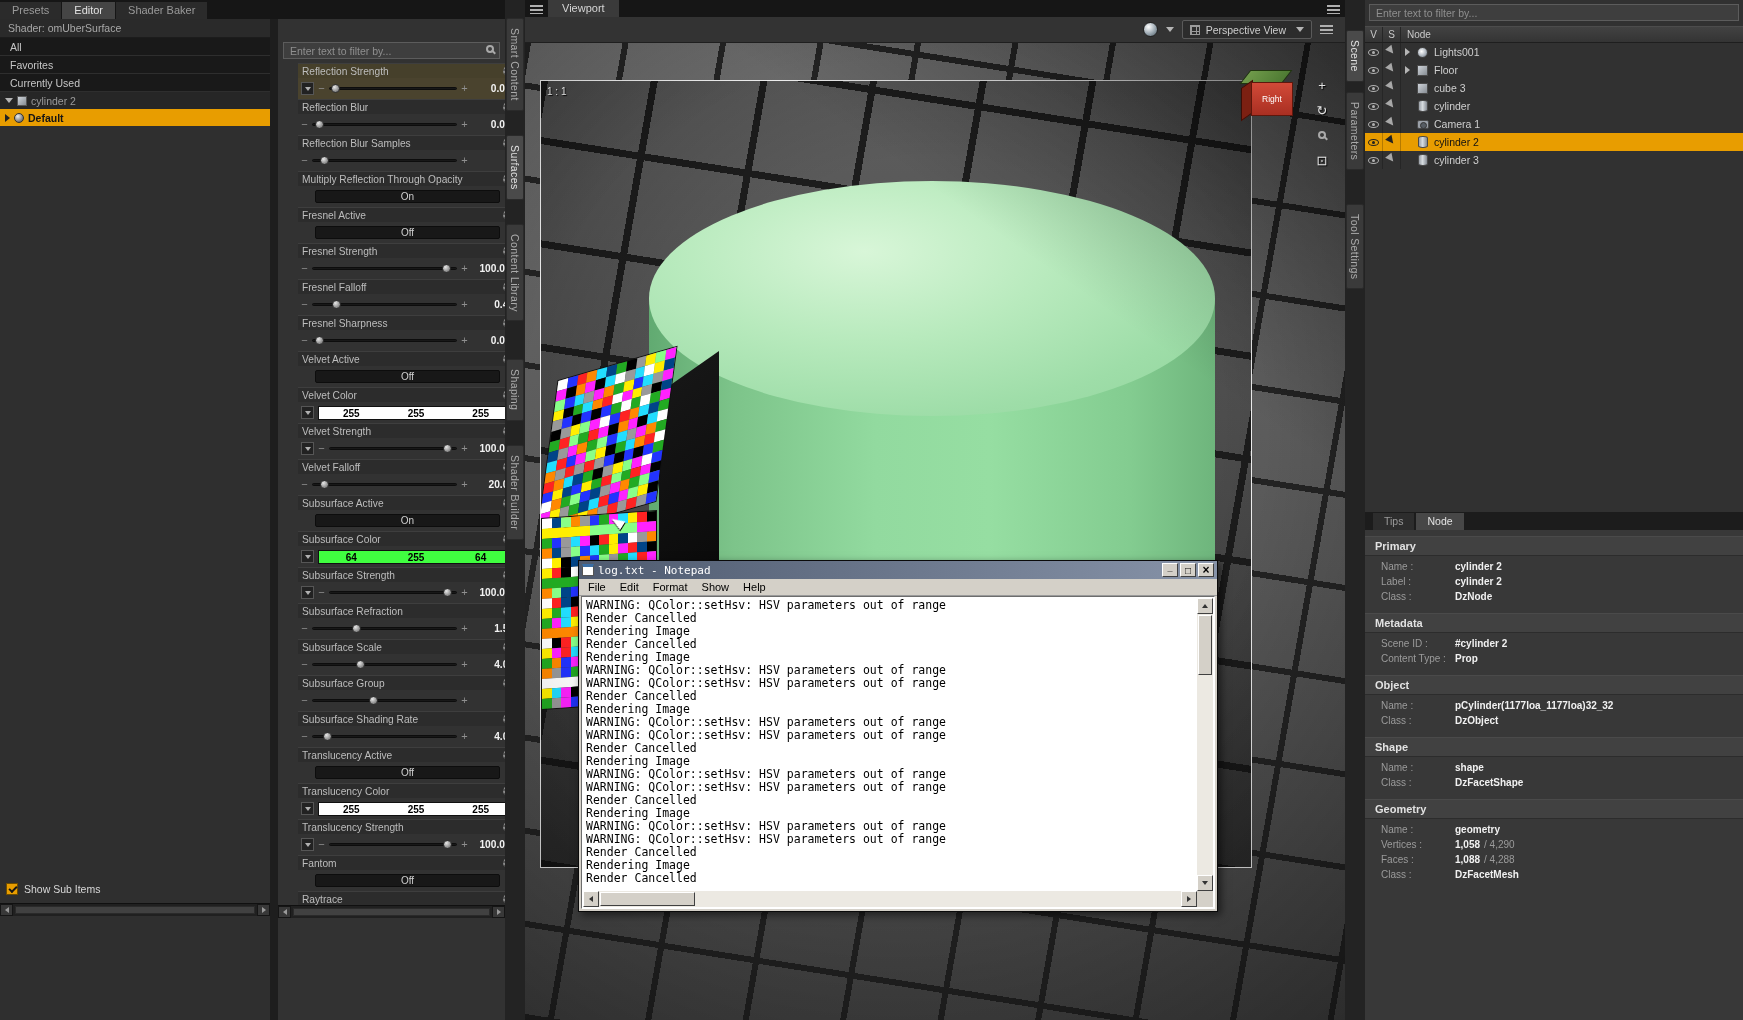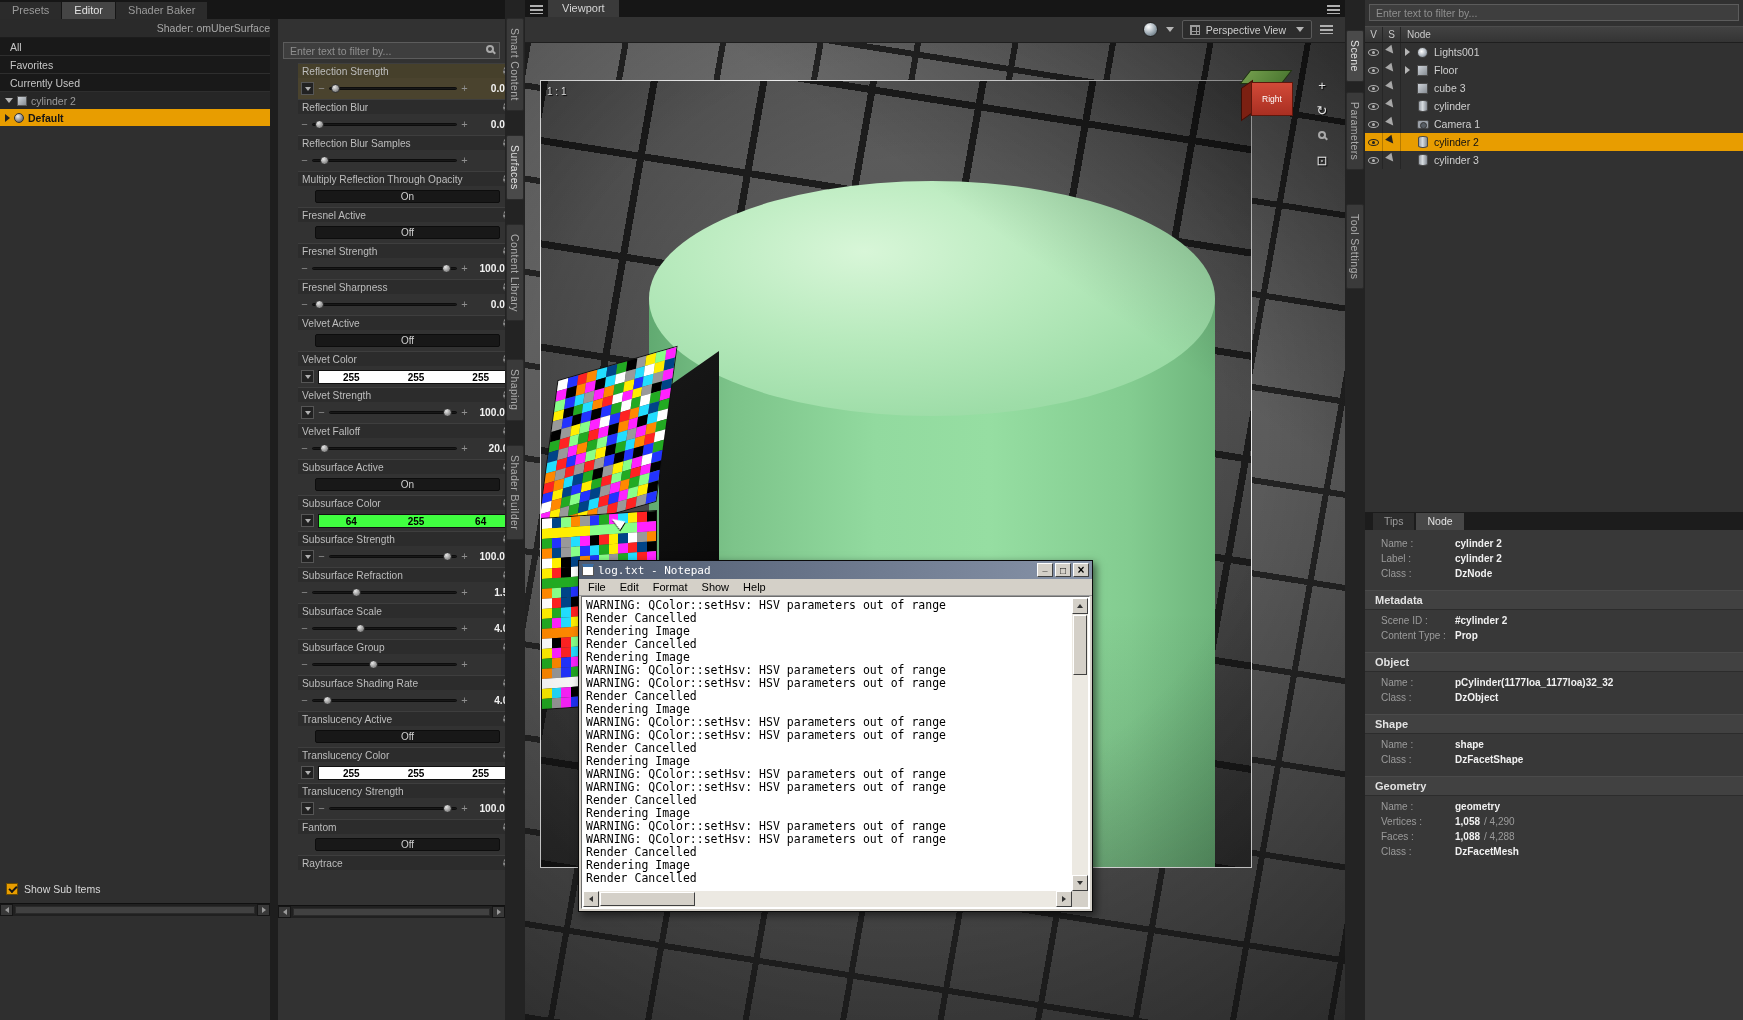--- a/index.html
+++ b/index.html
@@ -17,21 +17,21 @@
   .filter-input { width:100%;height:17px;background:#3e3e3e;border:1px solid #5c5c5c;color:#ddd;font-size:10.5px;padding:0 20px 0 6px;font-family:"Liberation Sans",sans-serif; }
   .filter-input::placeholder { color:#8f8f8f; }
 
   
   #left-tabbar { position:absolute;left:0;top:0;width:505px;height:19px;background:#161616;display:flex;align-items:flex-end; }
   #left-tabbar .tab { padding:2px 12px 3px;margin-right:1px;background:#2b2b2b;color:#9a9a9a;font-size:11px; }
   #left-tabbar .tab.active { background:#454545;color:#e2e2e2; }
 
   
   #left-panel { position:absolute;left:0;top:19px;width:270px;height:1001px;background:#2f2f2f; }
-  #shader-label { height:19px;line-height:19px;background:#2a2a2a;color:#a8a8a8;padding-left:8px;font-size:10.5px;border-bottom:1px solid #1c1c1c;text-align:right; }
+  #shader-label { height:19px;line-height:19px;background:#2a2a2a;color:#a8a8a8;padding-left:8px;font-size:10.5px;border-bottom:1px solid #1c1c1c; }
   .shader-row { height:18px;background:#191919;border-bottom:1px solid #2e2e2e;color:#c6c6c6;padding-left:10px;display:flex;align-items:center;font-size:10.5px; }
   .tree-row { height:17px;display:flex;align-items:center;gap:4px;padding-left:5px;color:#9a9a9a;background:#262626;font-size:10.5px; }
   .tree-row.selected { background:#e89d00;color:#151515;font-weight:bold; }
   .tree-row.selected .tri-r { border-left-color:#222; }
   .cube-glyph { width:10px;height:10px;background:linear-gradient(135deg,#cfd4da,#868c93);border:1px solid #555;display:inline-block; }
   .sphere-glyph { width:10px;height:10px;border-radius:50%;background:radial-gradient(circle at 35% 30%,#eee,#888 60%,#444);display:inline-block;border:1px solid #333; }
   #show-sub { position:absolute;left:6px;top:864px;display:flex;gap:6px;align-items:center;color:#d8d8d8;font-size:10.5px; }
   .checkbox { width:12px;height:12px;background:#e89d00;border:1px solid #6e4d00;position:relative; }
   .checkbox::after { content:'';position:absolute;left:2px;top:2px;width:6px;height:3px;border-left:2px solid #151515;border-bottom:2px solid #151515;transform:rotate(-45deg); }
   .hscroll { position:absolute;left:0;right:0;top:884px;height:13px;background:#202020;border-top:1px solid #101010;display:flex;align-items:stretch; }
@@ -158,21 +158,21 @@
   .np-tab.active { background:#474747;color:#e3e3e3; }
   #np-content { position:absolute;top:18px;left:0;right:0;bottom:0;overflow:hidden;padding-top:6px; }
   .np-sec { margin-bottom:9px; }
   .np-sec-title { font-weight:bold;color:#e2e2e2;font-size:11px;padding:3px 10px;background:#414141;border-top:1px solid #4a4a4a;border-bottom:1px solid #2c2c2c;margin-bottom:3px; }
   .np-row { padding:1px 10px 1px 16px;font-size:10px;color:#9b9b9b;line-height:13px; }
   .np-key { display:inline-block;min-width:74px;color:#9b9b9b; }
   .np-val { color:#f1f1f1;font-weight:bold; }
   .np-dim { color:#9b9b9b;margin-left:4px; }
 
   
-  #notepad { position:absolute;left:578px;top:560px;width:515px;height:352px;background:#d4d0c8;border:1px solid #0a0a0a;box-shadow:3px 3px 8px rgba(0,0,0,.55);z-index:50; }
+  #notepad { position:absolute;left:578px;top:560px;width:640px;height:352px;background:#d4d0c8;border:1px solid #0a0a0a;box-shadow:3px 3px 8px rgba(0,0,0,.55);z-index:50; }
   #np-title { height:18px;background:linear-gradient(90deg,#4f5b70,#8793a8);display:flex;align-items:center;padding:0 3px;color:#fff; }
   .np-ico { width:12px;height:12px;background:#fff;border:1px solid #555;border-top:3px solid #3a6ea5;margin-right:4px; }
   #np-title-text { flex:1;font-size:11px;font-family:"DejaVu Sans Mono",monospace; }
   .np-btn { width:16px;height:14px;background:#d4d0c8;border:1px solid;border-color:#fff #404040 #404040 #fff;margin-left:2px;display:flex;align-items:center;justify-content:center;color:#000;font-size:9px;line-height:9px; }
   .np-btn.min::before { content:'_';font-weight:bold;margin-top:-4px; }
   .np-btn.max::before { content:'□';font-size:10px; }
   .np-btn.close::before { content:'×';font-size:12px;font-weight:bold; }
   #np-menu { height:17px;background:#d4d0c8;display:flex;align-items:center;padding-left:2px;border-bottom:1px solid #9a9a9a; }
   .np-menu-item { padding:1px 7px;color:#000;font-size:11px; }
   #np-body { position:absolute;top:35px;left:2px;right:2px;bottom:2px;background:#fff;border:1px solid;border-color:#6d6d6d #fff #fff #6d6d6d; }
@@ -318,20 +318,34 @@
             <span class="pm minus"></span>
             <div class="track">
               <span class="thumb" style="left: calc(93% - 4px);"></span>
             </div>
             <span class="pm plus"></span>
             <span class="p-val">100.0%</span>
           </div>
         </div>
         <div class="param">
           <div class="p-head">
+            <span class="p-label">Fresnel Falloff</span>
+            <span class="gear"></span>
+          </div>
+          <div class="p-ctrl">
+            <span class="pm minus"></span>
+            <div class="track">
+              <span class="thumb" style="left: calc(16% - 4px);"></span>
+            </div>
+            <span class="pm plus"></span>
+            <span class="p-val">0.40</span>
+          </div>
+        </div>
+        <div class="param">
+          <div class="p-head">
             <span class="p-label">Fresnel Sharpness</span>
             <span class="gear"></span>
           </div>
           <div class="p-ctrl">
             <span class="pm minus"></span>
             <div class="track">
               <span class="thumb" style="left: calc(4% - 4px);"></span>
             </div>
             <span class="pm plus"></span>
             <span class="p-val">0.0%</span>
@@ -1148,20 +1162,21 @@
       </div>
   </div>
 
   <div id="node-panel">
     <div id="np-tabs">
         <div class="np-tab">Tips</div>
         <div class="np-tab active">Node</div>
       </div>
     <div id="np-content">
         <div class="np-sec">
+          <div class="np-sec-title">Primary</div>
           <div class="np-row"><span class="np-key">Name :</span><span class="np-val">cylinder 2</span></div>
           <div class="np-row"><span class="np-key">Label :</span><span class="np-val">cylinder 2</span></div>
           <div class="np-row"><span class="np-key">Class :</span><span class="np-val">DzNode</span></div>
         </div>
         <div class="np-sec">
           <div class="np-sec-title">Metadata</div>
           <div class="np-row"><span class="np-key">Scene ID :</span><span class="np-val">#cylinder 2</span></div>
           <div class="np-row"><span class="np-key">Content Type :</span><span class="np-val">Prop</span></div>
         </div>
         <div class="np-sec">

